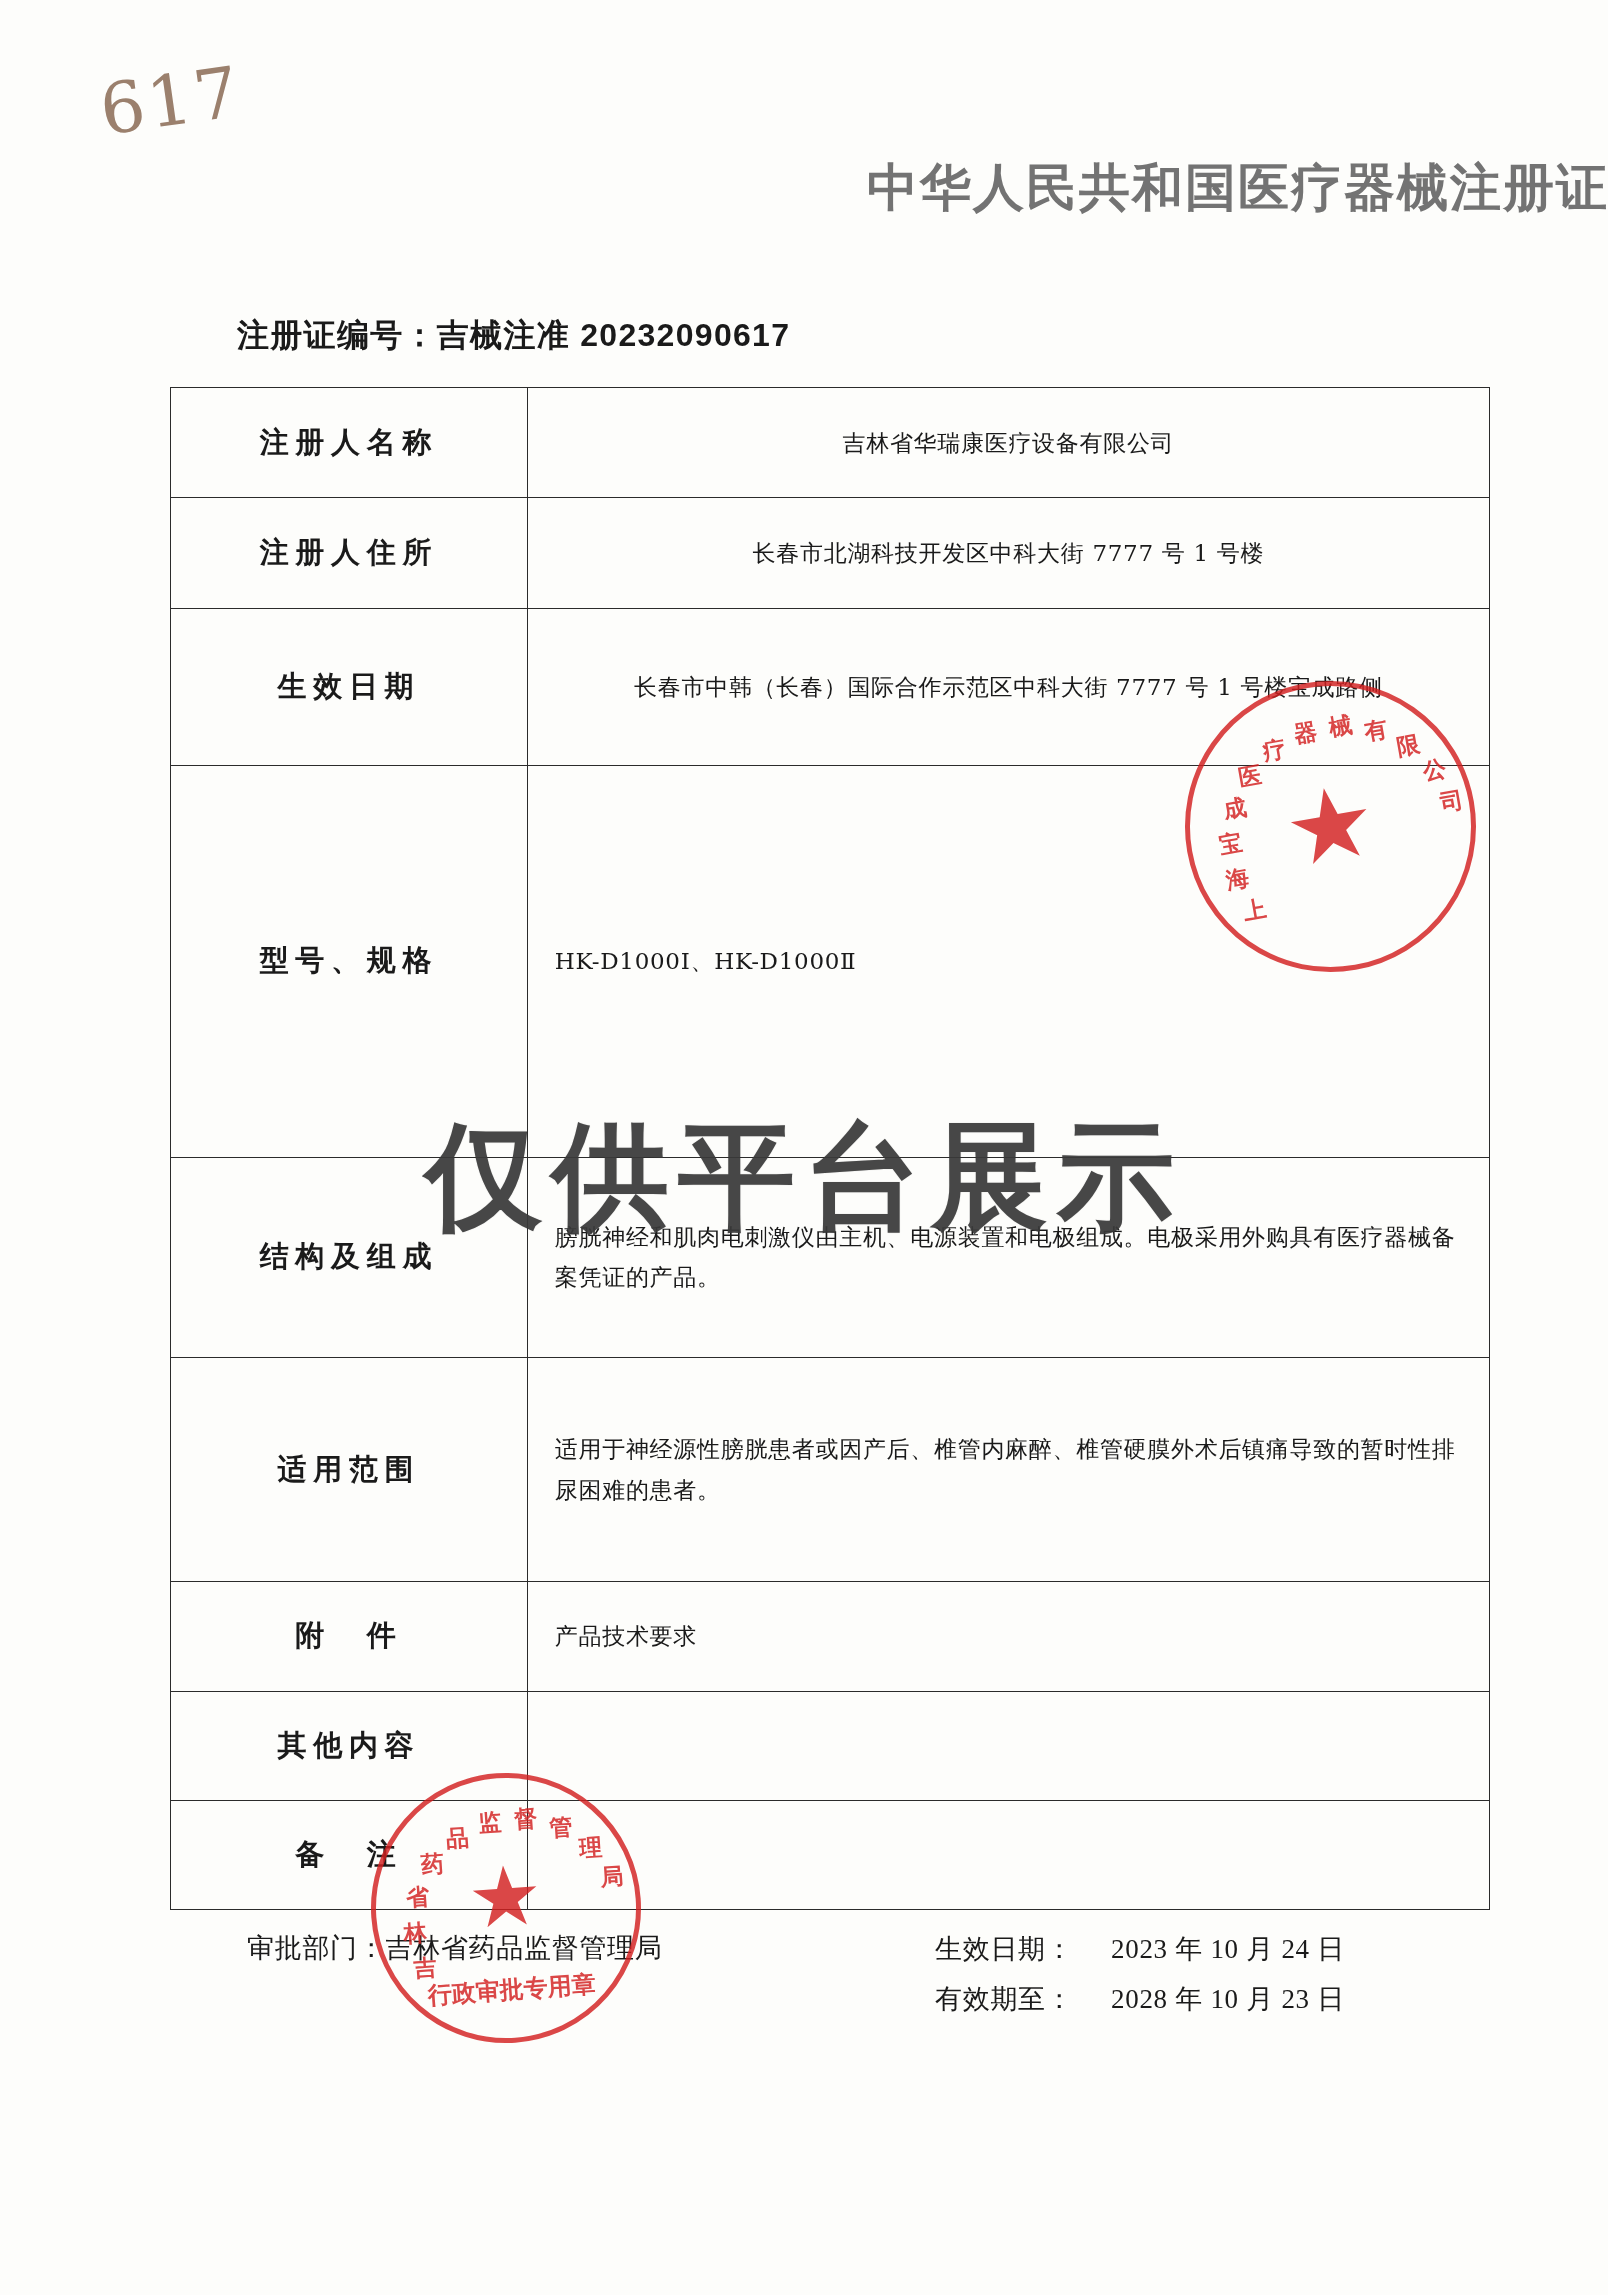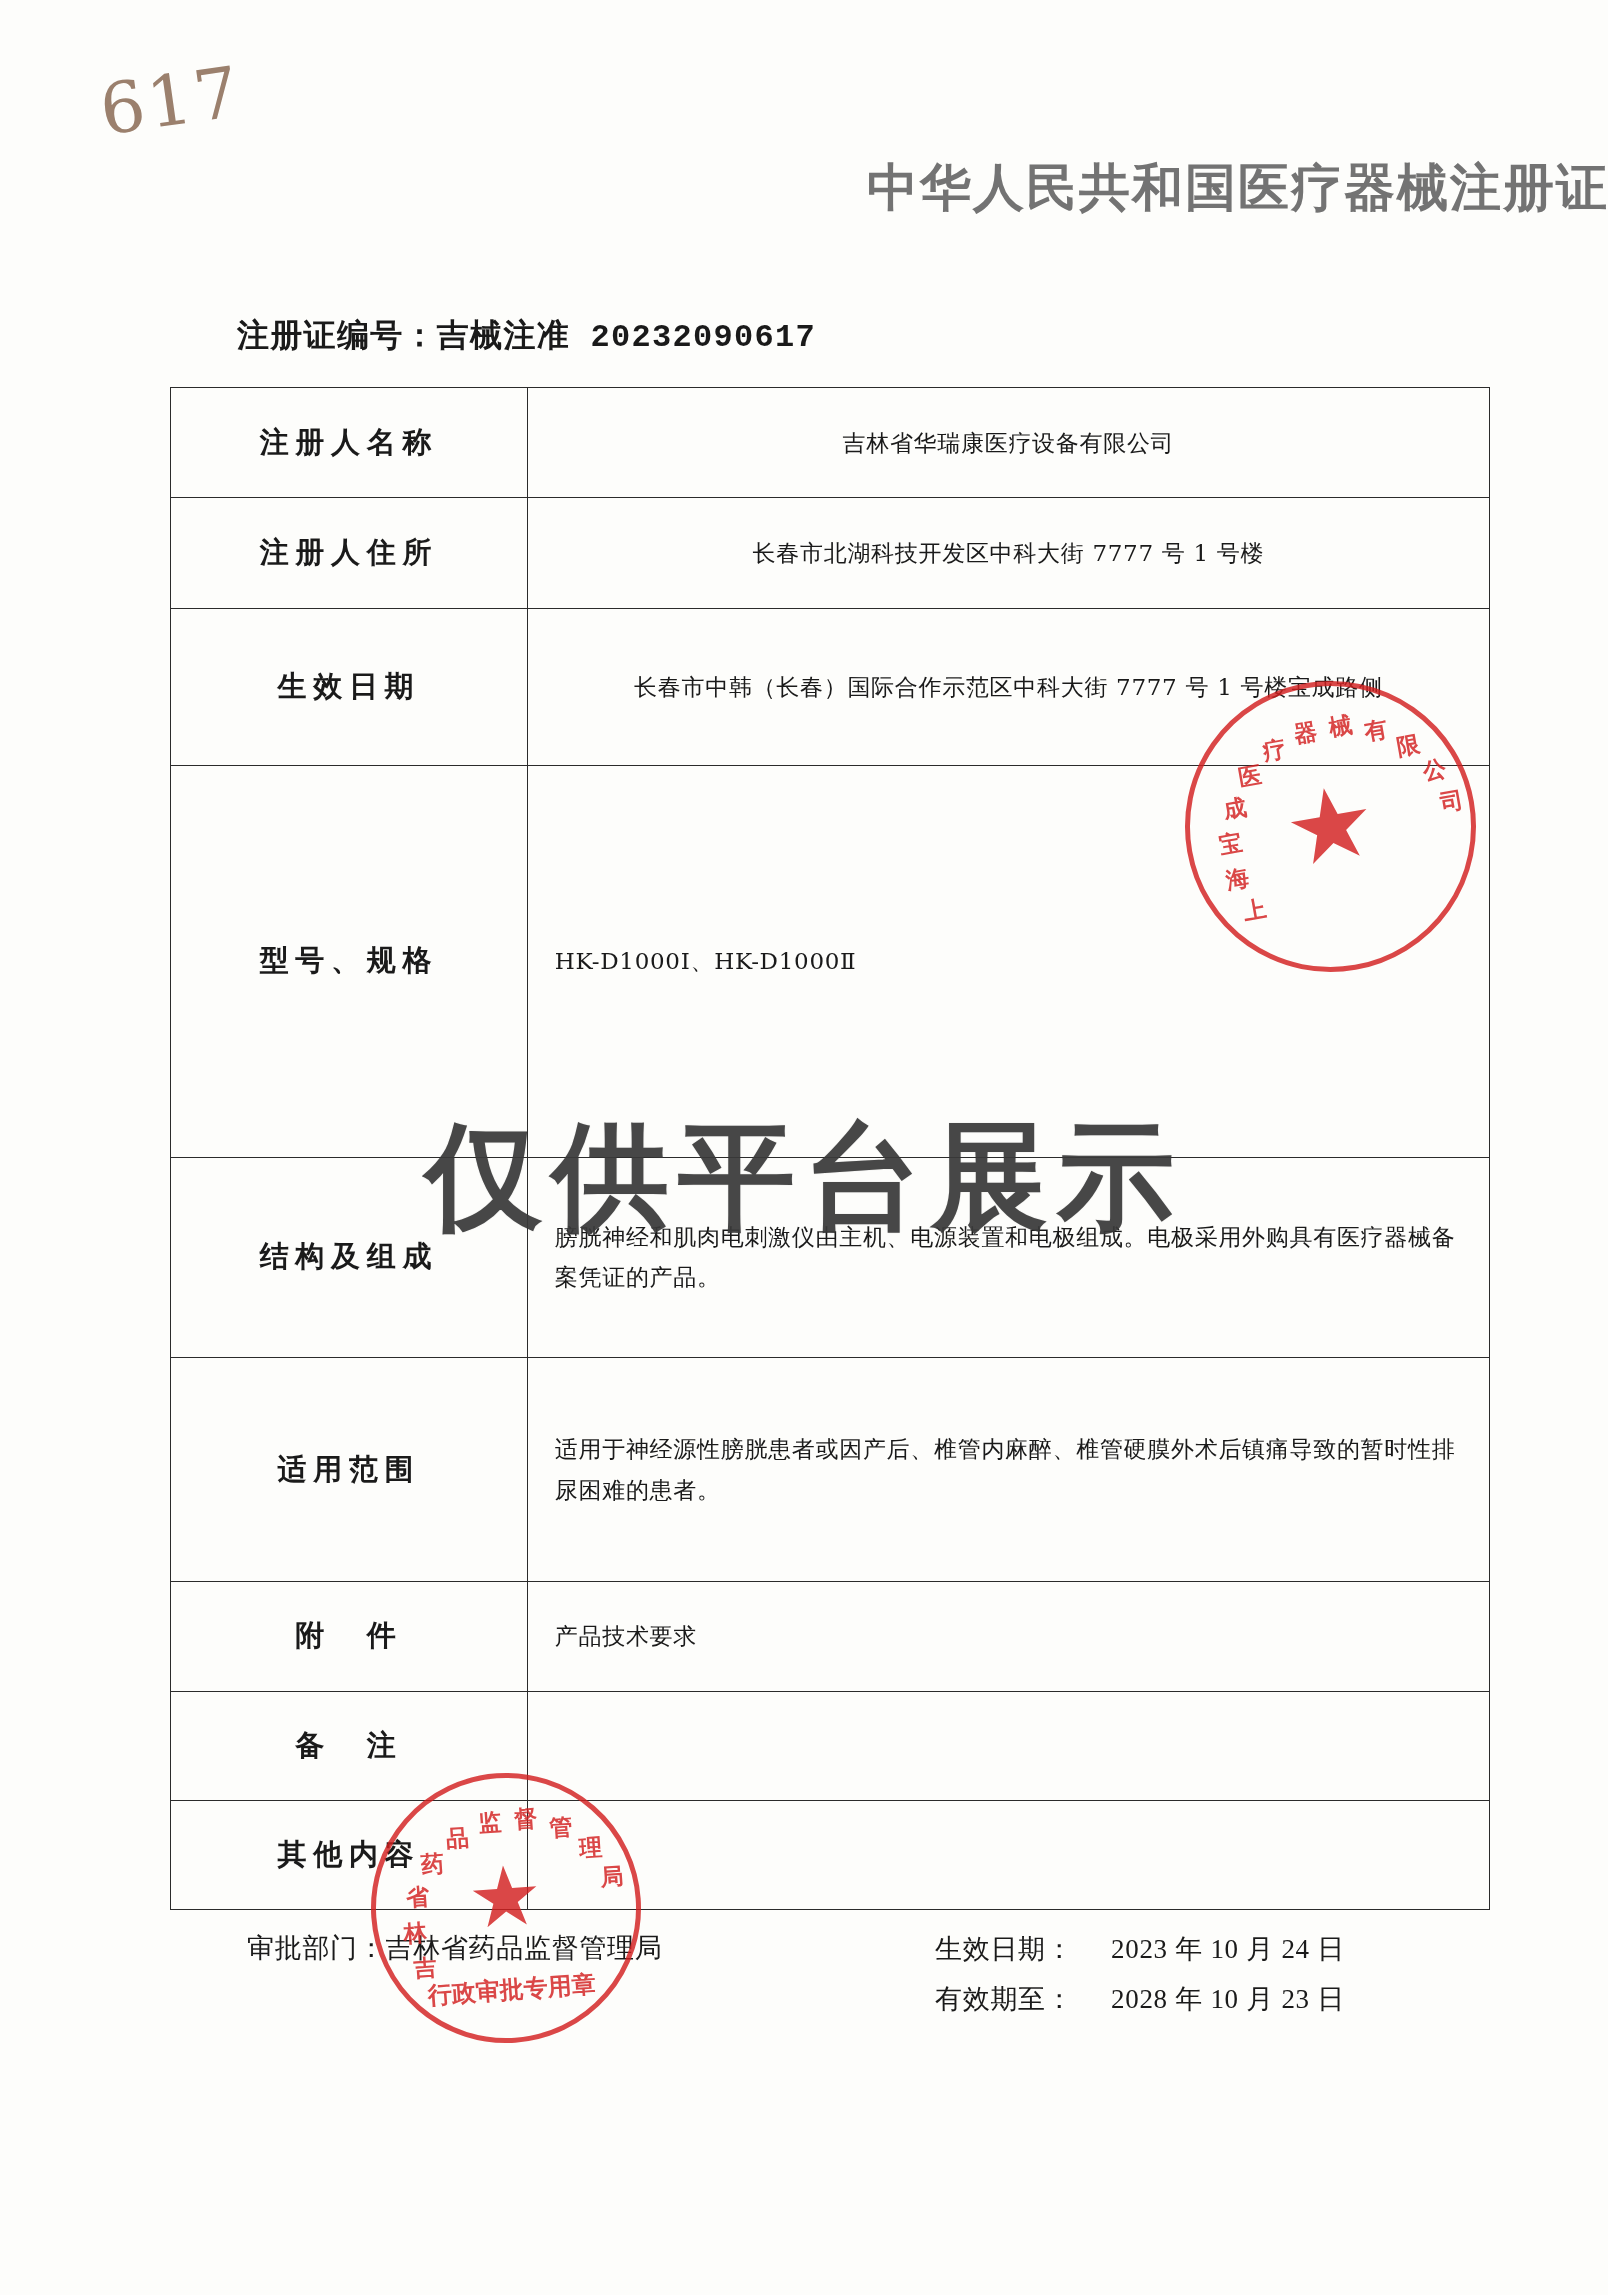--- a/index.html
+++ b/index.html
@@ -45,21 +45,21 @@
     color: #737373;
   }
 
   .reg-no {
     position: absolute;
     top: 314px;
     left: 237px;
     font-size: 32px;
     font-weight: 700;
     letter-spacing: 1.3px;
-    font-family: Liberation Mono, monospace;
+    font-family: Liberation Sans, sans-serif;
   }
   .reg-no .value {
     font-weight: 700;
   }
 
   table.cert {
     position: absolute;
     top: 387px;
     left: 170px;
     width: 1320px;
@@ -252,25 +252,25 @@
       </tr>
       <tr class="row-scope">
         <td class="label">适用范围</td>
         <td class="value left">适用于神经源性膀胱患者或因产后、椎管内麻醉、椎管硬膜外术后镇痛导致的暂时性排尿困难的患者。</td>
       </tr>
       <tr class="row-small">
         <td class="label">附　件</td>
         <td class="value left">产品技术要求</td>
       </tr>
       <tr class="row-small">
+        <td class="label">其他内容</td>
+        <td class="value left"></td>
+      </tr>
+      <tr class="row-small">
         <td class="label">备　注</td>
-        <td class="value left"></td>
-      </tr>
-      <tr class="row-small">
-        <td class="label">其他内容</td>
         <td class="value left"></td>
       </tr>
     </tbody>
   </table>
 
   <div class="watermark">仅供平台展示</div>
 
   <div class="footer">
     <div class="dept">
       <span>审批部门：</span><span>吉林省药品监督管理局</span>

